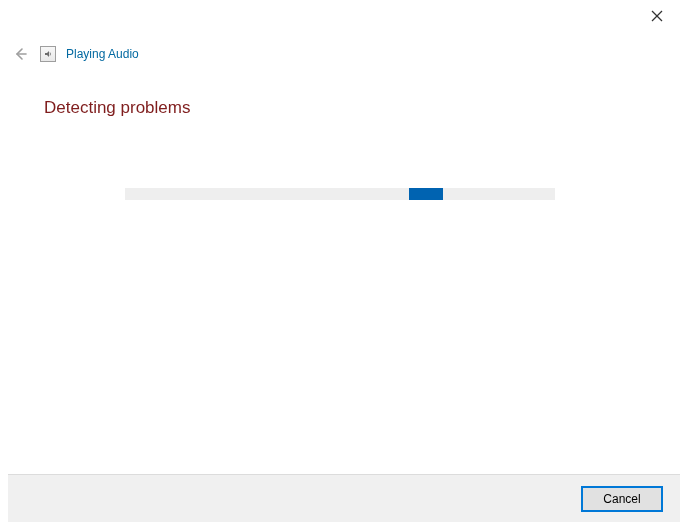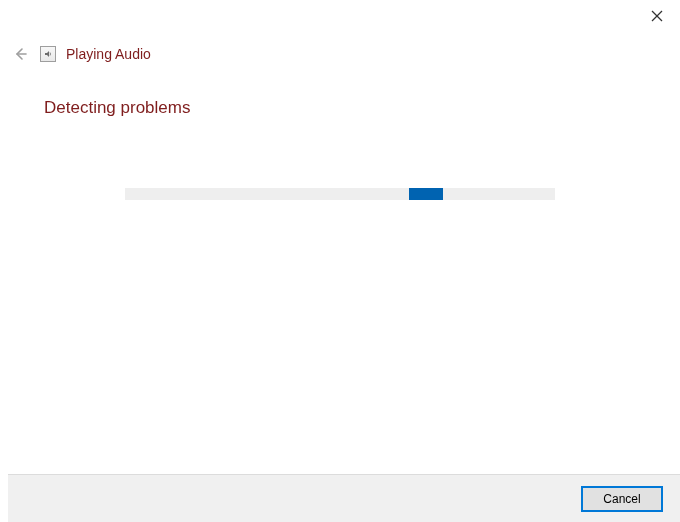--- a/index.html
+++ b/index.html
@@ -45,22 +45,22 @@
       width: 16px;
       height: 16px;
       border: 1px solid #9e9e9e;
       display: flex;
       align-items: center;
       justify-content: center;
       background: linear-gradient(#f7f7f7,#e9e9e9);
     }
     .audio-icon svg { width: 10px; height: 10px; }
     .app-title {
-      font-size: 14px;
-      color: #7f1d1d;
+      font-size: 12px;
+      color: #0369a1;
     }
     .main {
       padding: 28px 44px 0 44px;
     }
     .heading {
       color: #7f1d1d;
       font-size: 17px;
       font-weight: 400;
       margin-bottom: 70px;
     }

